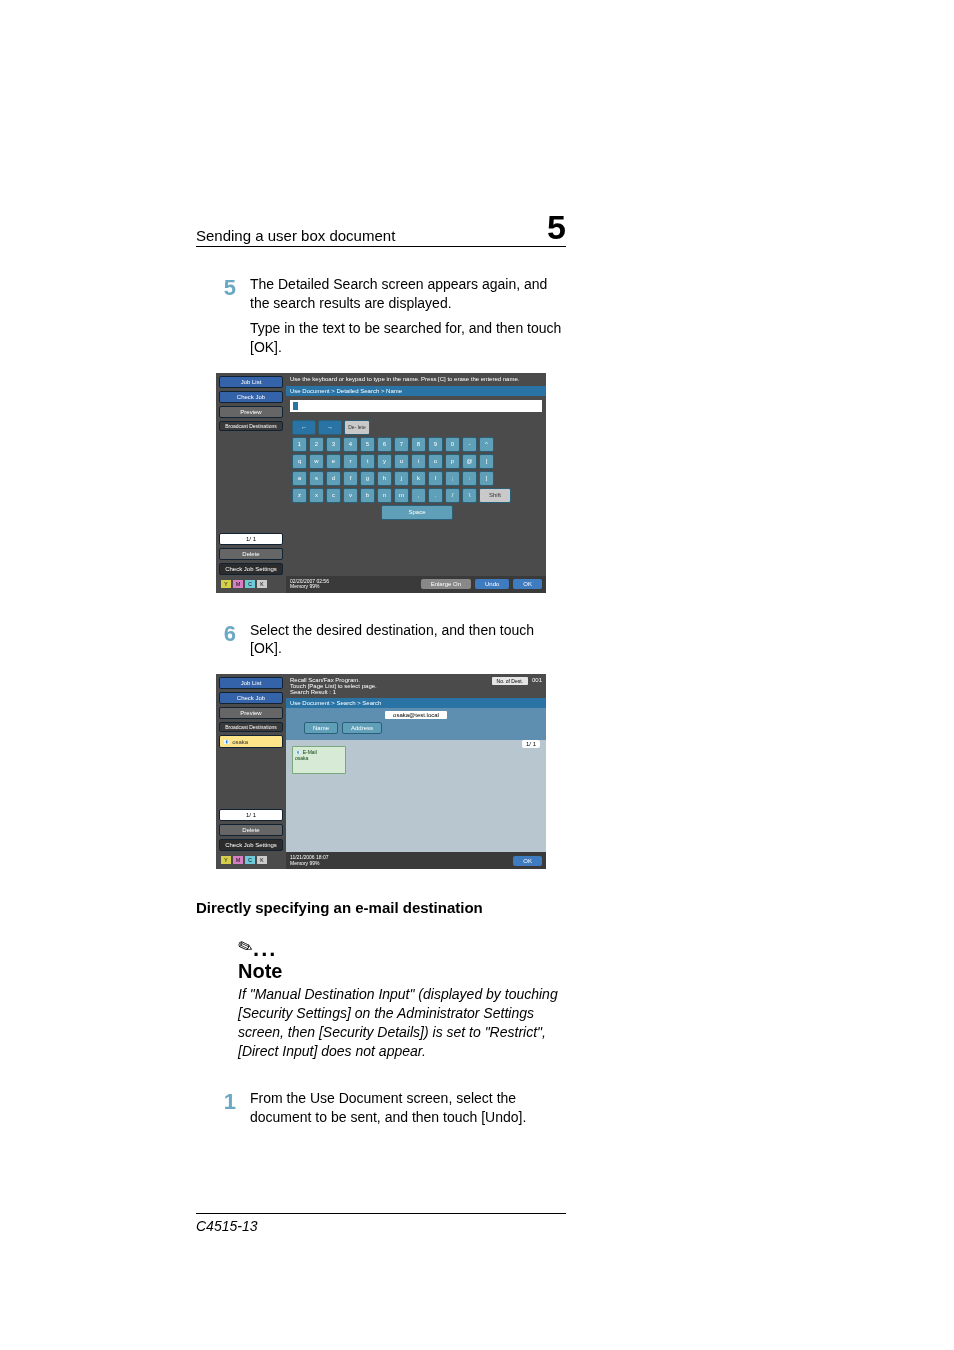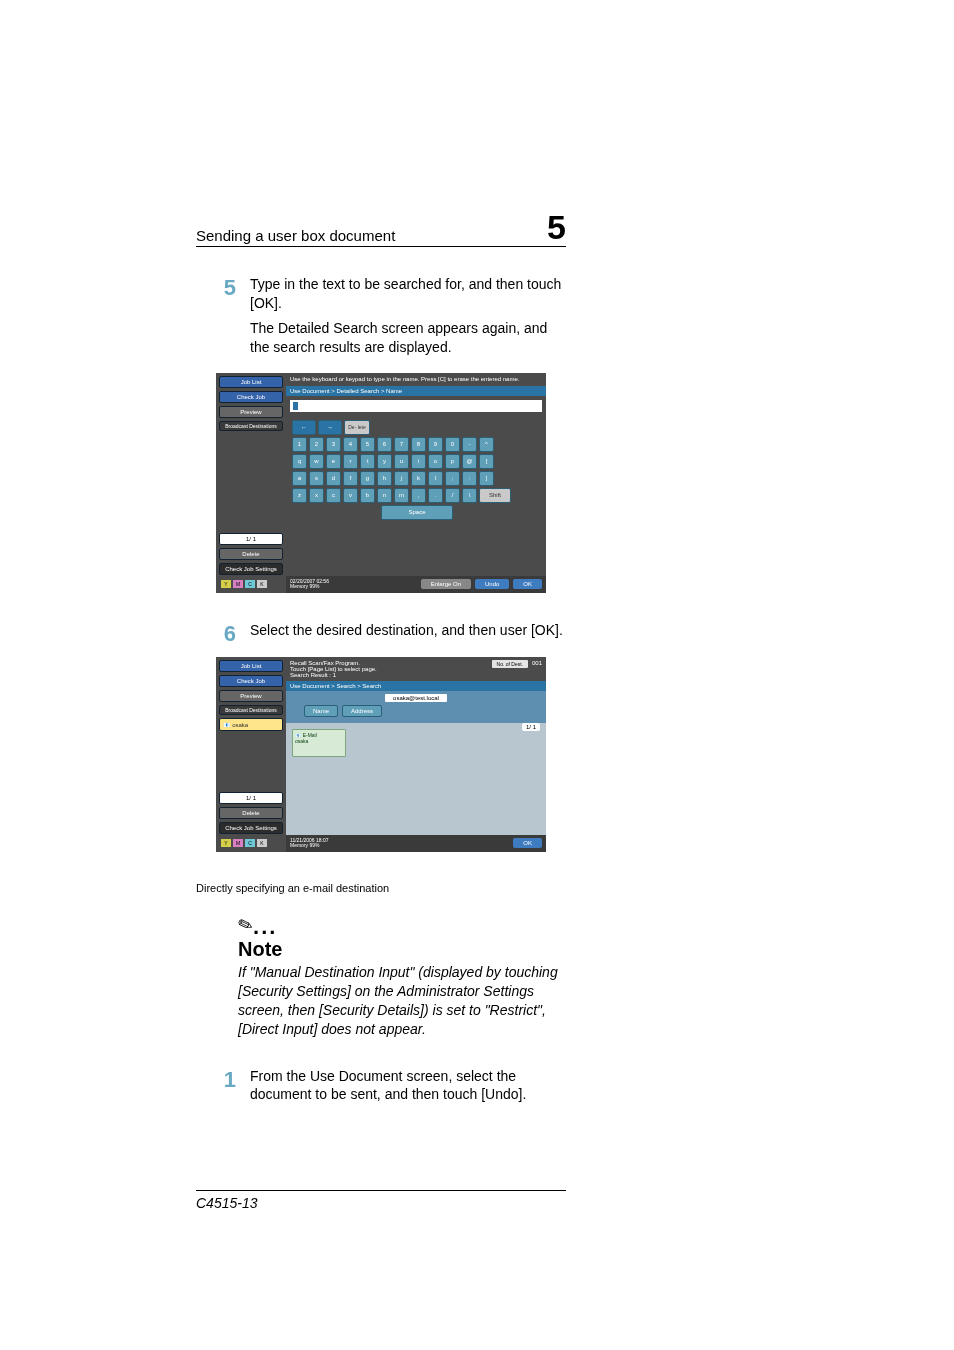--- a/index.html
+++ b/index.html
@@ -200,22 +200,22 @@
     border-radius:1px;
   }
   .pgind {
     margin-left:auto; margin-right:6px; background:#fff; color:#000; padding:1px 4px; font-size:6px; border-radius:2px;
   }
   .nol { background:#e5e5e5; color:#000; padding:1px 5px; font-size:5px; border-radius:1px; }
   .addr-name { background:#fff; color:#000; padding:1px 8px; font-size:6px; border-radius:1px;}
 
   
   .section-title {
-    font-weight:normal;
-    font-size:11px;
+    font-weight:bold;
+    font-size:15px;
     margin:30px 0 20px 0;
   }
   .note-block {
     margin: 0 0 20px 42px;
   }
   .note-icon {
     display:inline-block;
     transform: rotate(-20deg);
     font-size:18px;
   }
@@ -244,22 +244,22 @@
   <div class="content">
 
     <div class="header-row">
       <span class="header-title">Sending a user box document</span>
       <span class="chap-num">5</span>
     </div>
 
     <div class="step-row">
       <div class="step-num">5</div>
       <div class="step-text">
+        <p>The Detailed Search screen appears again, and the search results are displayed.</p>
         <p>Type in the text to be searched for, and then touch [OK].</p>
-        <p>The Detailed Search screen appears again, and the search results are displayed.</p>
       </div>
     </div>
 
     <div class="center-img">
       <div class="device">
         <div class="sidepanel">
           <div class="spbtn">Job List</div>
           <div class="spbtn">Check Job</div>
           <div class="spbtn gray">Preview</div>
           <div class="spbtn label">Broadcast
@@ -361,21 +361,21 @@
               <div class="bottombtn">OK</div>
             </div>
           </div>
         </div>
       </div>
     </div>
 
     <div class="step-row">
       <div class="step-num">6</div>
       <div class="step-text">
-          <p>Select the desired destination, and then user [OK].</p>
+          <p>Select the desired destination, and then touch [OK].</p>
         </div>
     </div>
 
     <div class="center-img">
       <div class="device2">
         <div class="sidepanel">
           <div class="spbtn">Job List</div>
           <div class="spbtn">Check Job</div>
           <div class="spbtn gray">Preview</div>
           <div class="spbtn label">Broadcast

